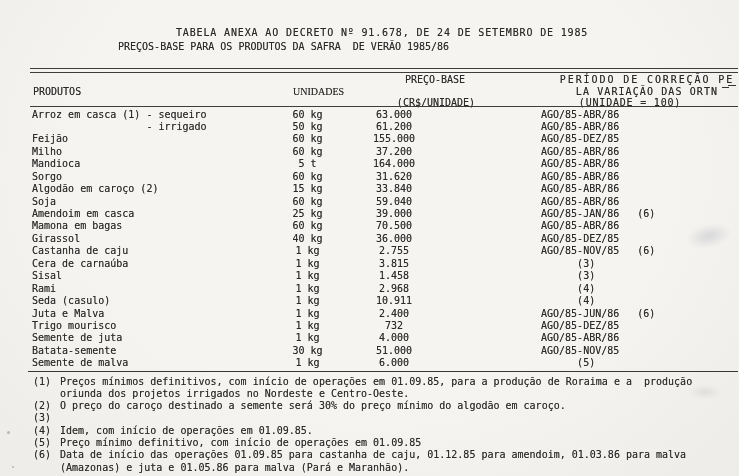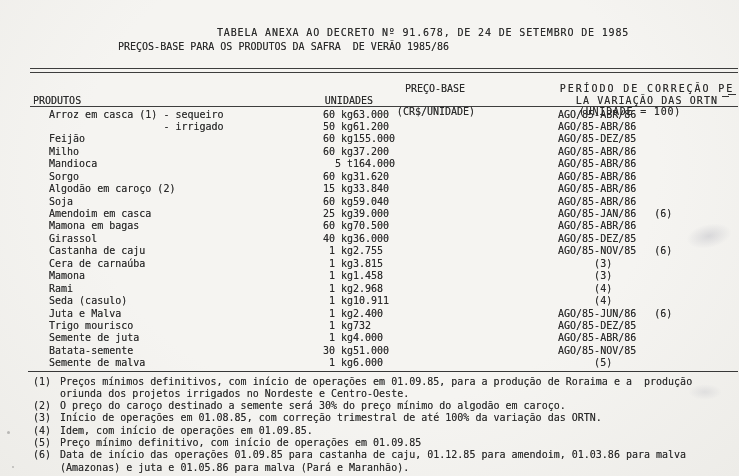--- a/index.html
+++ b/index.html
@@ -5,46 +5,46 @@
   html,body{margin:0;padding:0;background:#e9e8e4;}
   body{width:739px;height:476px;overflow:hidden;}
   .doc{
     position:relative;width:739px;height:476px;
     background:radial-gradient(ellipse at 50% 35%, #f5f4f1 55%, #edece8 100%);
     font-family:"DejaVu Sans Mono","Liberation Mono",monospace;
     font-size:10px;color:#2a2a2a;
     text-shadow:0 0 0.5px rgba(45,45,45,0.55);
   }
   .title{position:absolute;white-space:pre;}
-  .l1{top:27px;left:176px;letter-spacing:0.85px;margin-left:41px;}
+  .l1{top:27px;left:176px;letter-spacing:0.85px;}
   .l2{top:41px;left:118px;}
 
   .rule{position:absolute;left:30px;width:708px;}
   .rule-top{top:68px;height:2.5px;border-top:1.3px solid #3d3d3d;border-bottom:1.3px solid #3d3d3d;}
   .rule-mid{top:106px;height:1.3px;background:#3d3d3d;}
   .rule-bottom{top:370.5px;height:1.7px;background:#383838;left:28px;width:710px;}
 
-  .thead{position:absolute;top:72px;left:0;width:739px;height:34px;margin-top:9px;}
+  .thead{position:absolute;top:72px;left:0;width:739px;height:34px;}
   .h{position:absolute;white-space:pre;}
   .h-price1{top:2px;left:370px;width:130px;text-align:center;}
   .h-period1{top:2px;left:556px;width:182px;text-align:center;letter-spacing:1.9px;}
   .h-prod{top:14px;left:33px;}
-  .h-unit{top:14px;left:293px;width:80px;text-align:right;}
+  .h-unit{top:14px;left:293px;width:80px;text-align:left;font-family:Liberation Serif, serif;}
   .h-period2{top:14px;left:556px;width:182px;text-align:center;letter-spacing:1.1px;}
   .h-price2{top:25px;left:368px;width:136px;text-align:center;}
   .h-period3{top:25px;left:545px;width:170px;text-align:center;letter-spacing:0.8px;}
   .mark{position:absolute;border-top:1.2px solid #333;}
   .mark-low{top:12.5px;left:728px;width:8px;}
   .mark-high{top:15px;left:722px;width:7px;}
 
   .tbody{position:absolute;top:108.5px;left:0;width:739px;}
   .row{display:flex;height:12.45px;line-height:12.45px;}
-  .c-prod{margin-left:49px;width:247px;white-space:pre;}
-  .c-unit{width:57px;text-align:right;white-space:pre;}
-  .c-price{width:116px;text-align:left;white-space:pre;}
+  .c-prod{margin-left:32px;width:247px;white-space:pre;}
+  .c-unit{width:57px;text-align:center;white-space:pre;}
+  .c-price{width:116px;text-align:center;white-space:pre;}
   .c-period{margin-left:89px;white-space:pre;}
 
   .footnotes{position:absolute;top:375.5px;left:33px;width:702px;}
   .fn{display:flex;align-items:flex-start;}
   .fn-label{width:27px;flex:none;line-height:12.3px;}
   .fn-text{line-height:12.3px;}
   .fn-text div{white-space:pre;}
 
   .smudge{position:absolute;border-radius:50%;}
   .s1{top:224px;left:686px;width:46px;height:24px;
@@ -152,21 +152,21 @@
     <span class="c-price">2.755</span>
     <span class="c-period">AGO/85-NOV/85   (6)</span>
   </div>
       <div class="row">
     <span class="c-prod">Cera de carnaúba</span>
     <span class="c-unit">1 kg</span>
     <span class="c-price">3.815</span>
     <span class="c-period">      (3)</span>
   </div>
       <div class="row">
-    <span class="c-prod">Mamona</span>
+    <span class="c-prod">Sisal</span>
     <span class="c-unit">1 kg</span>
     <span class="c-price">1.458</span>
     <span class="c-period">      (3)</span>
   </div>
       <div class="row">
     <span class="c-prod">Rami</span>
     <span class="c-unit">1 kg</span>
     <span class="c-price">2.968</span>
     <span class="c-period">      (4)</span>
   </div>
@@ -219,23 +219,20 @@
         </span>
   </div>
       <div class="fn">
     <span class="fn-label">(2)</span>
     <span class="fn-text">
           <div>O preço do caroço destinado a semente será 30% do preço mínimo do algodão em caroço.</div>
         </span>
   </div>
       <div class="fn">
     <span class="fn-label">(3)</span>
-    <span class="fn-text">
-          <div>Início de operações em 01.08.85, com correção trimestral de até 100% da variação das ORTN.</div>
-        </span>
   </div>
       <div class="fn">
     <span class="fn-label">(4)</span>
     <span class="fn-text">
           <div>Idem, com início de operações em 01.09.85.</div>
         </span>
   </div>
       <div class="fn">
     <span class="fn-label">(5)</span>
     <span class="fn-text">

